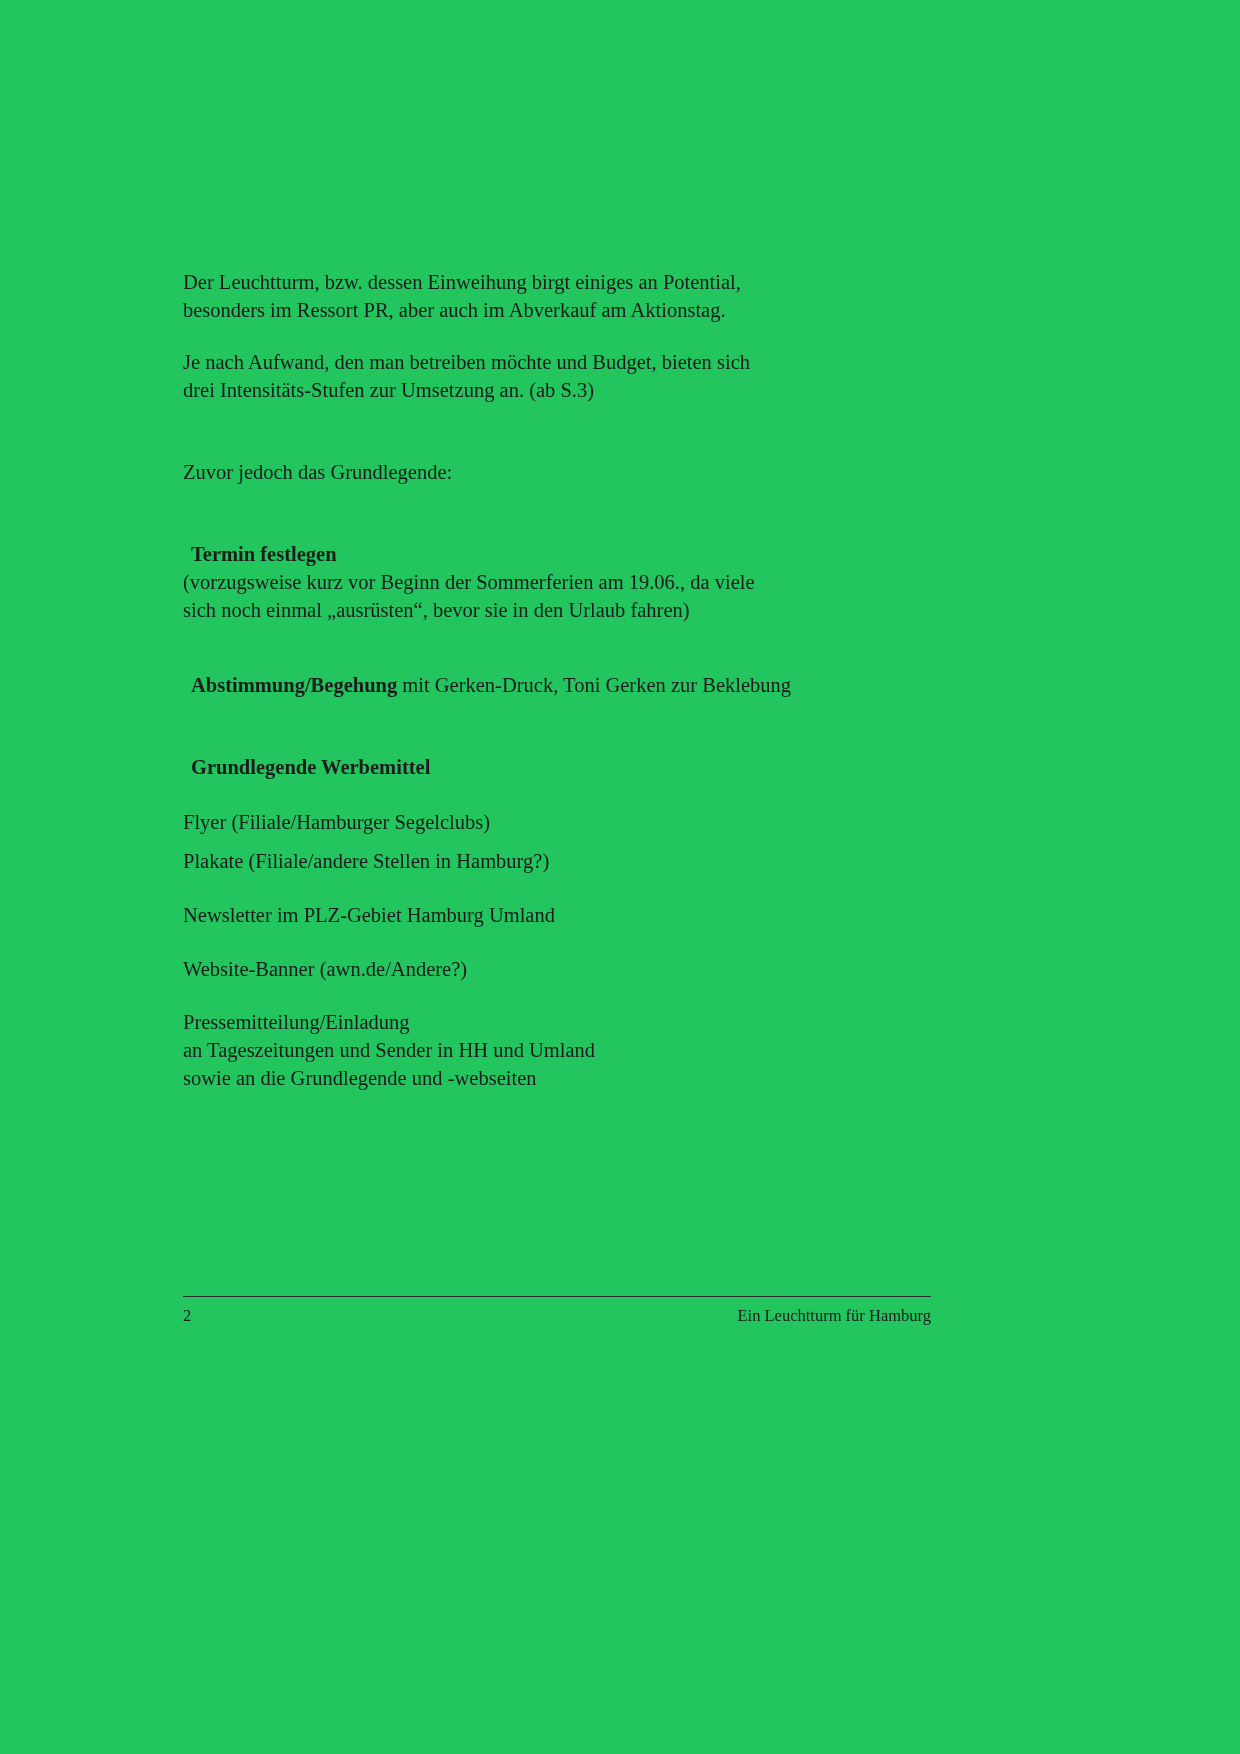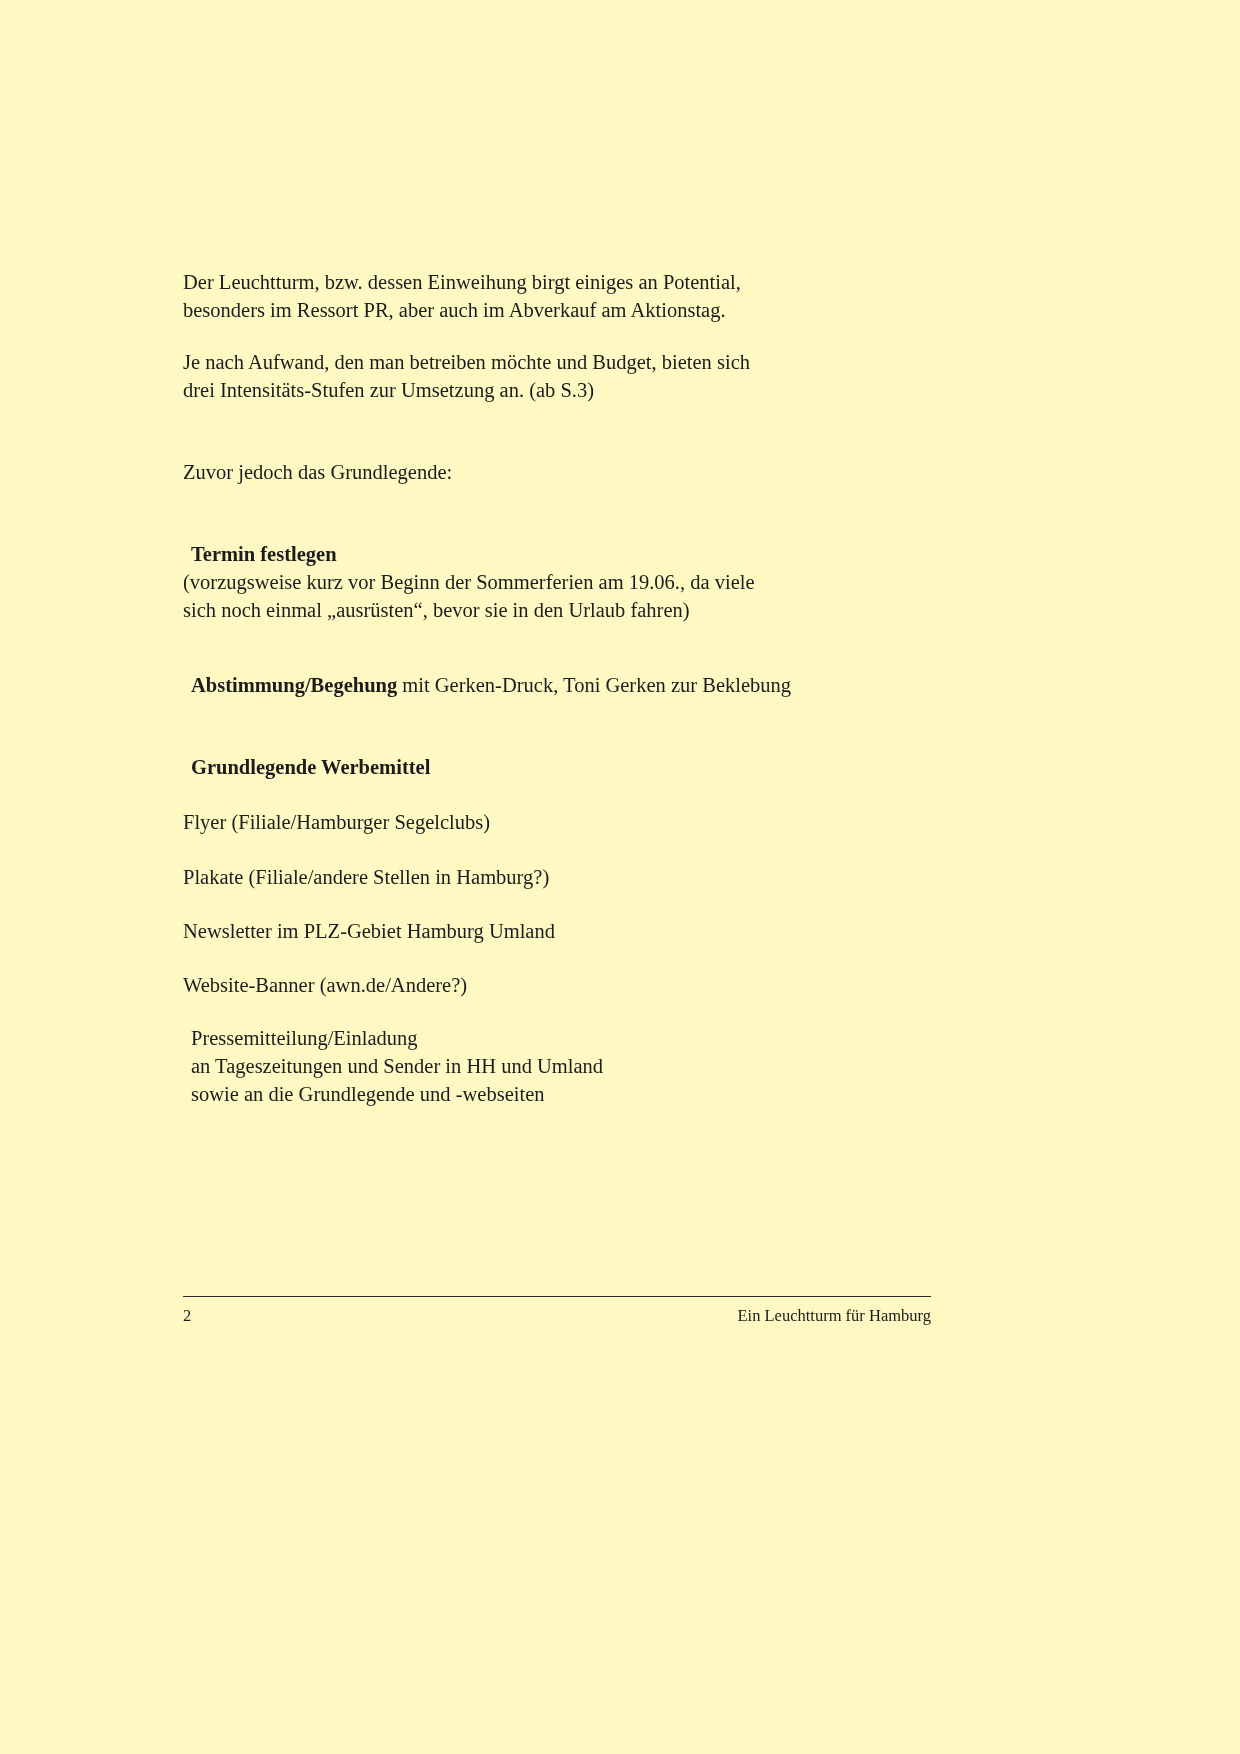--- a/index.html
+++ b/index.html
@@ -4,44 +4,44 @@
 <style>
   html, body {
     margin: 0;
     padding: 0;
     background: #ffffff;
   }
   .page {
     position: relative;
     width: 1240px;
     height: 1754px;
-    background: #fef9c3;
+    background: #22c55e;
     font-family: "Liberation Serif", "DejaVu Serif", serif;
     color: #1c1c1c;
     overflow: hidden;
   }
   .content {
     position: absolute;
     left: 183px;
     top: 268px;
     width: 748px;
     font-size: 20.5px;
     line-height: 28px;
   }
   .block { margin: 0; }
   .b-para2       { margin-top: 24px; }
   .b-para3       { margin-top: 54px; }
   .b-termin      { margin-top: 54px; }
   .b-abstimmung  { margin-top: 47px; }
   .b-werbemittel { margin-top: 54px; }
   .b-flyer       { margin-top: 27px; }
-  .b-plakate     { margin-top: 27px; }
+  .b-plakate     { margin-top: 11px; }
   .b-newsletter  { margin-top: 26px; }
   .b-website     { margin-top: 26px; }
-  .b-presse      { margin-top: 25px; margin-left: 8px; }
+  .b-presse      { margin-top: 25px; }
   .b-aktionstag  { margin-top: 25px; }
   .bold { font-weight: bold; margin-left: 8px; }
   .footer {
     position: absolute;
     left: 183px;
     top: 1296px;
     width: 748px;
     border-top: 1.5px solid #2a2a2a;
     padding-top: 9px;
     display: flex;

